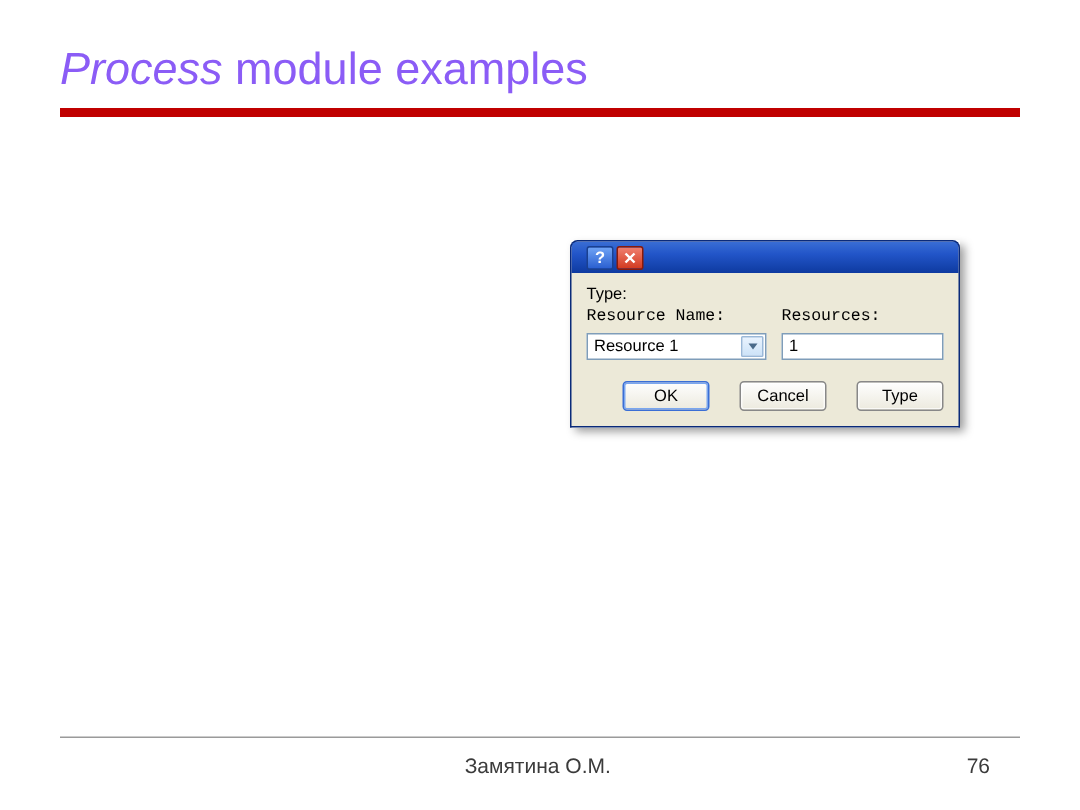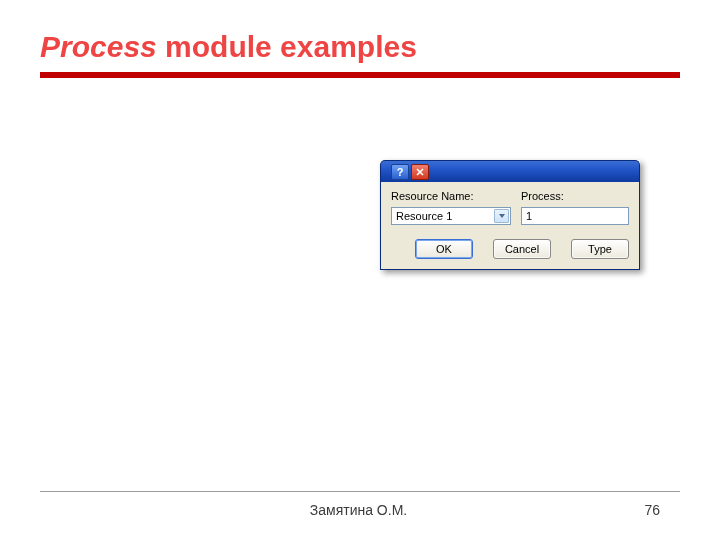--- a/index.html
+++ b/index.html
@@ -13,23 +13,23 @@
     overflow: hidden;
   }
   .slide {
     width: 720px;
     height: 540px;
     position: relative;
     padding: 30px 40px 0 40px;
   }
   .title {
     font-size: 30px;
-    color: #ef4444;
+    color: #8b5cf6;
     margin: 0 0 8px 0;
-    font-weight: bold;
+    font-weight: normal;
   }
   .title .ital { font-style: italic; }
   .title-rule {
     height: 6px;
     background: #c00000;
     width: 100%;
     margin-bottom: 40px;
   }
   .footer-rule {
     position: absolute;
@@ -120,21 +120,21 @@
   }
   .lbl {
     color: #000;
     margin-bottom: 3px;
   }
   .row {
     display: flex;
     gap: 10px;
     margin-bottom: 6px;
   }
-  .col { display: flex; flex-direction: column; }
+  .col { display: flex; flex-direction: column; font-family: Liberation Mono, monospace; }
   .combo, .txt {
     height: 18px;
     border: 1px solid #7f9db9;
     background: #fff;
     display: flex;
     align-items: center;
     font-size: 11px;
   }
   .combo {
     position: relative;
@@ -206,27 +206,28 @@
     <div class="titlebar">
       <div class="tbtn help-btn">?</div>
       <div class="tbtn close-btn">
         <svg width="8" height="8" viewBox="0 0 8 8">
             <path d="M1 1 L7 7 M7 1 L1 7" stroke="#fff" stroke-width="1.6"></path>
           </svg>
       </div>
     </div>
     <div class="dlg-body">
 
+      <div class="lbl">Type:</div>
 
       <div class="row" style="margin-bottom:2px">
         <div class="col" style="width:120px">
           <div class="lbl">Resource Name:</div>
         </div>
         <div class="col" style="flex:1">
-          <div class="lbl">Process:</div>
+          <div class="lbl">Resources:</div>
         </div>
       </div>
       <div class="row">
         <div class="combo" style="width:120px">
           <span>Resource 1</span>
           <span class="arrow"></span>
         </div>
         <div class="txt" style="flex:1">
           <span>1</span>
         </div>

